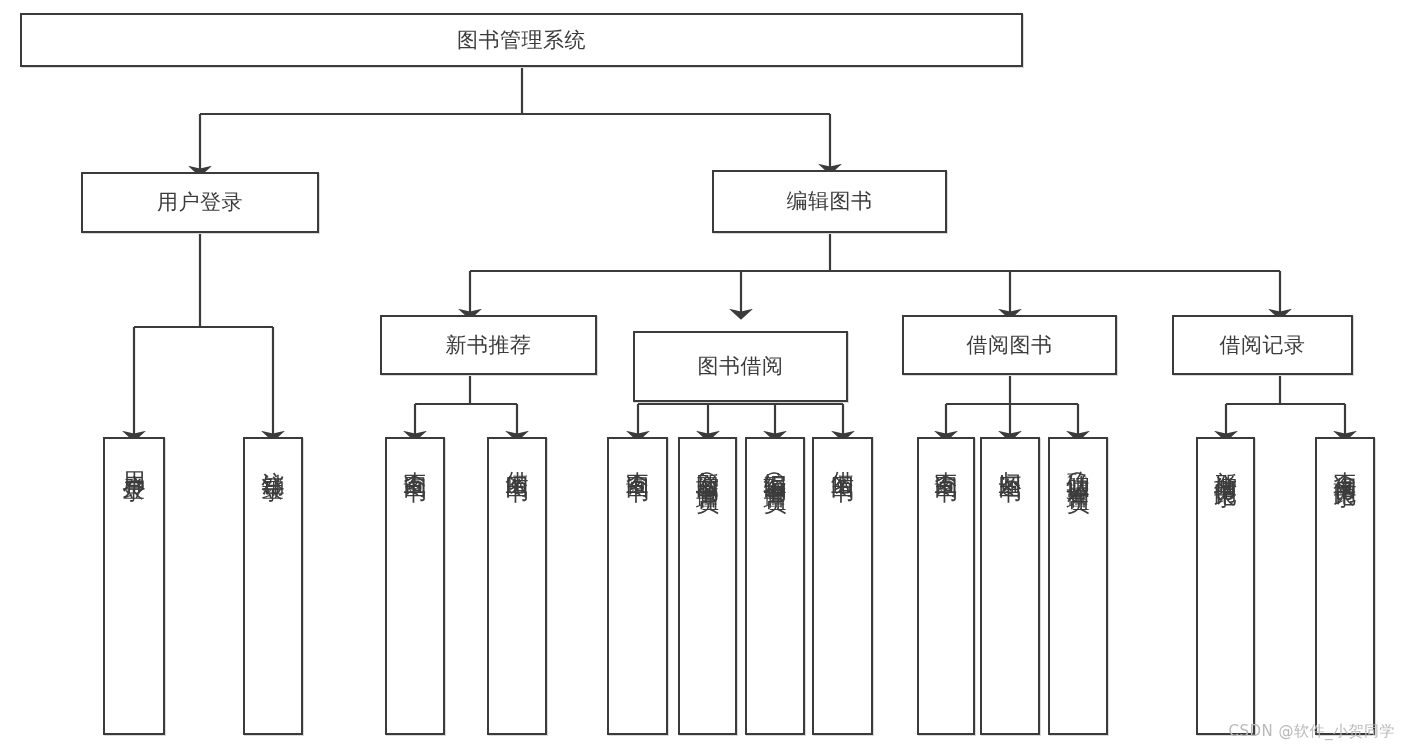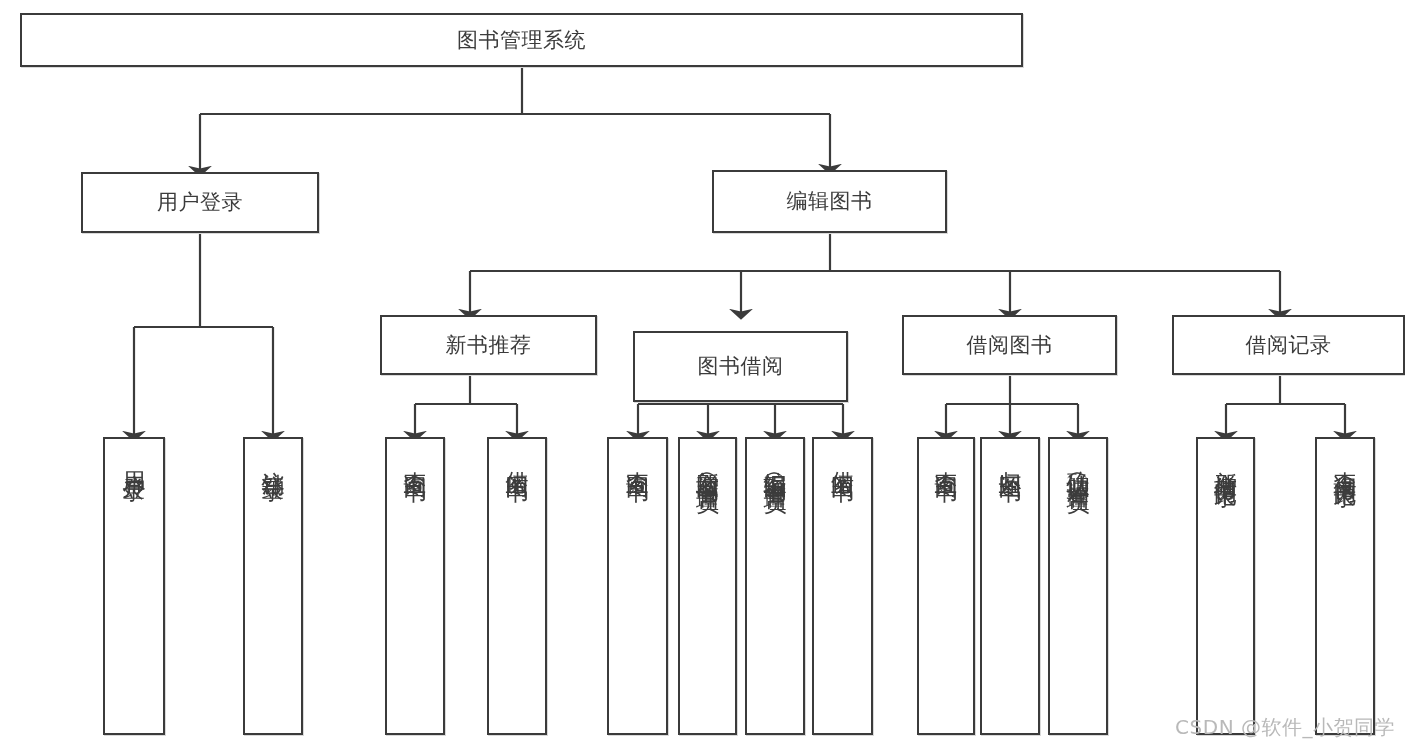--- a/index.html
+++ b/index.html
@@ -56,21 +56,21 @@
     text-orientation: upright;
     font-size: 23px;
     letter-spacing: 3px;
     line-height: 1;
     white-space: nowrap;
   }
   #watermark {
     position: absolute;
     right: 10px;
     bottom: 6px;
-    font-size: 20px;
+    font-size: 15px;
     color: #b9b9b9;
     letter-spacing: 0.5px;
     white-space: nowrap;
     user-select: none;
   }
 </style>
 </head>
 <body>
 
 <div id="canvas">
@@ -129,21 +129,21 @@
       </div>
       <div class="node horiz" style="left: 361px; top: 315px; width: 217px; height: 60px; margin-left: 19px;">
         <span class="lbl">新书推荐</span>
       </div>
       <div class="node horiz" style="left: 633px; top: 331px; width: 215px; height: 71px;">
         <span class="lbl">图书借阅</span>
       </div>
       <div class="node horiz" style="left: 902px; top: 315px; width: 215px; height: 60px;">
         <span class="lbl">借阅图书</span>
       </div>
-      <div class="node horiz" style="left: 1172px; top: 315px; width: 233px; height: 60px;">
+      <div class="node horiz" style="left: 1172px; top: 315px; width: 181px; height: 60px;">
         <span class="lbl">借阅记录</span>
       </div>
       <div class="node vert" style="left: 103px; top: 437px; width: 62px; height: 298px;">
         <span class="lbl">用户登录</span>
       </div>
       <div class="node vert" style="left: 243px; top: 437px; width: 60px; height: 298px;">
         <span class="lbl">注销登录</span>
       </div>
       <div class="node vert" style="left: 385px; top: 437px; width: 60px; height: 298px;">
         <span class="lbl">查询图书</span>

